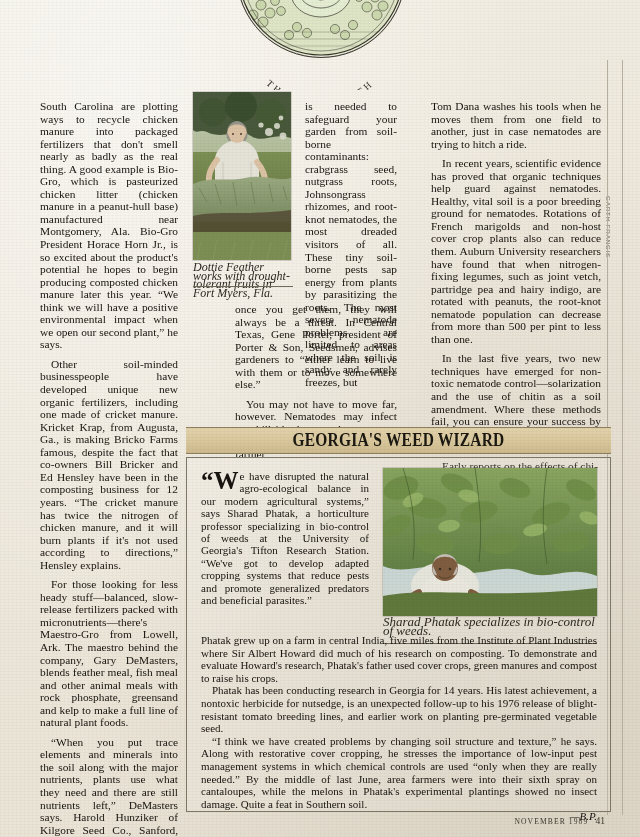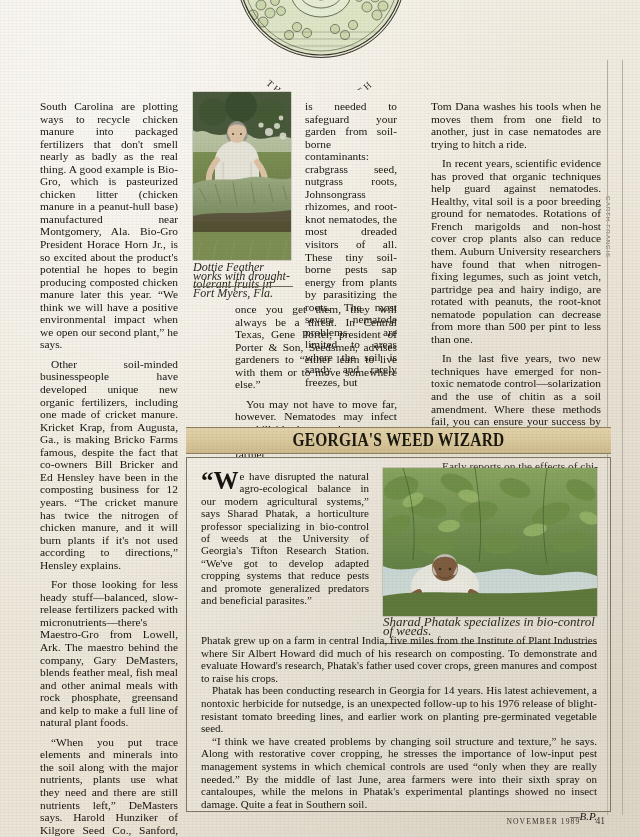--- a/index.html
+++ b/index.html
@@ -126,21 +126,21 @@
   .sb-run p{margin:0;}
   .sb-run p.ind{text-indent:11px;}
   .byline{text-align:right;font-style:italic;}
 
   
   .footer{
     position:absolute;left:455px;top:815px;width:150px;text-align:right;
     font-family:"Liberation Serif", serif;
     font-size:7.6px;letter-spacing:1.1px;color:#3a362c;
   }
-  .footer .pg{font-size:9.6px;letter-spacing:0;margin-left:15px;}
+  .footer .pg{font-size:9.6px;letter-spacing:0;margin-left:7px;}
 </style>
 </head>
 <body>
 
 <div class="paper"></div>
 
 <div class="page">
 
   <div class="emblem">
     <svg class="veg" viewBox="0 0 168 168">

